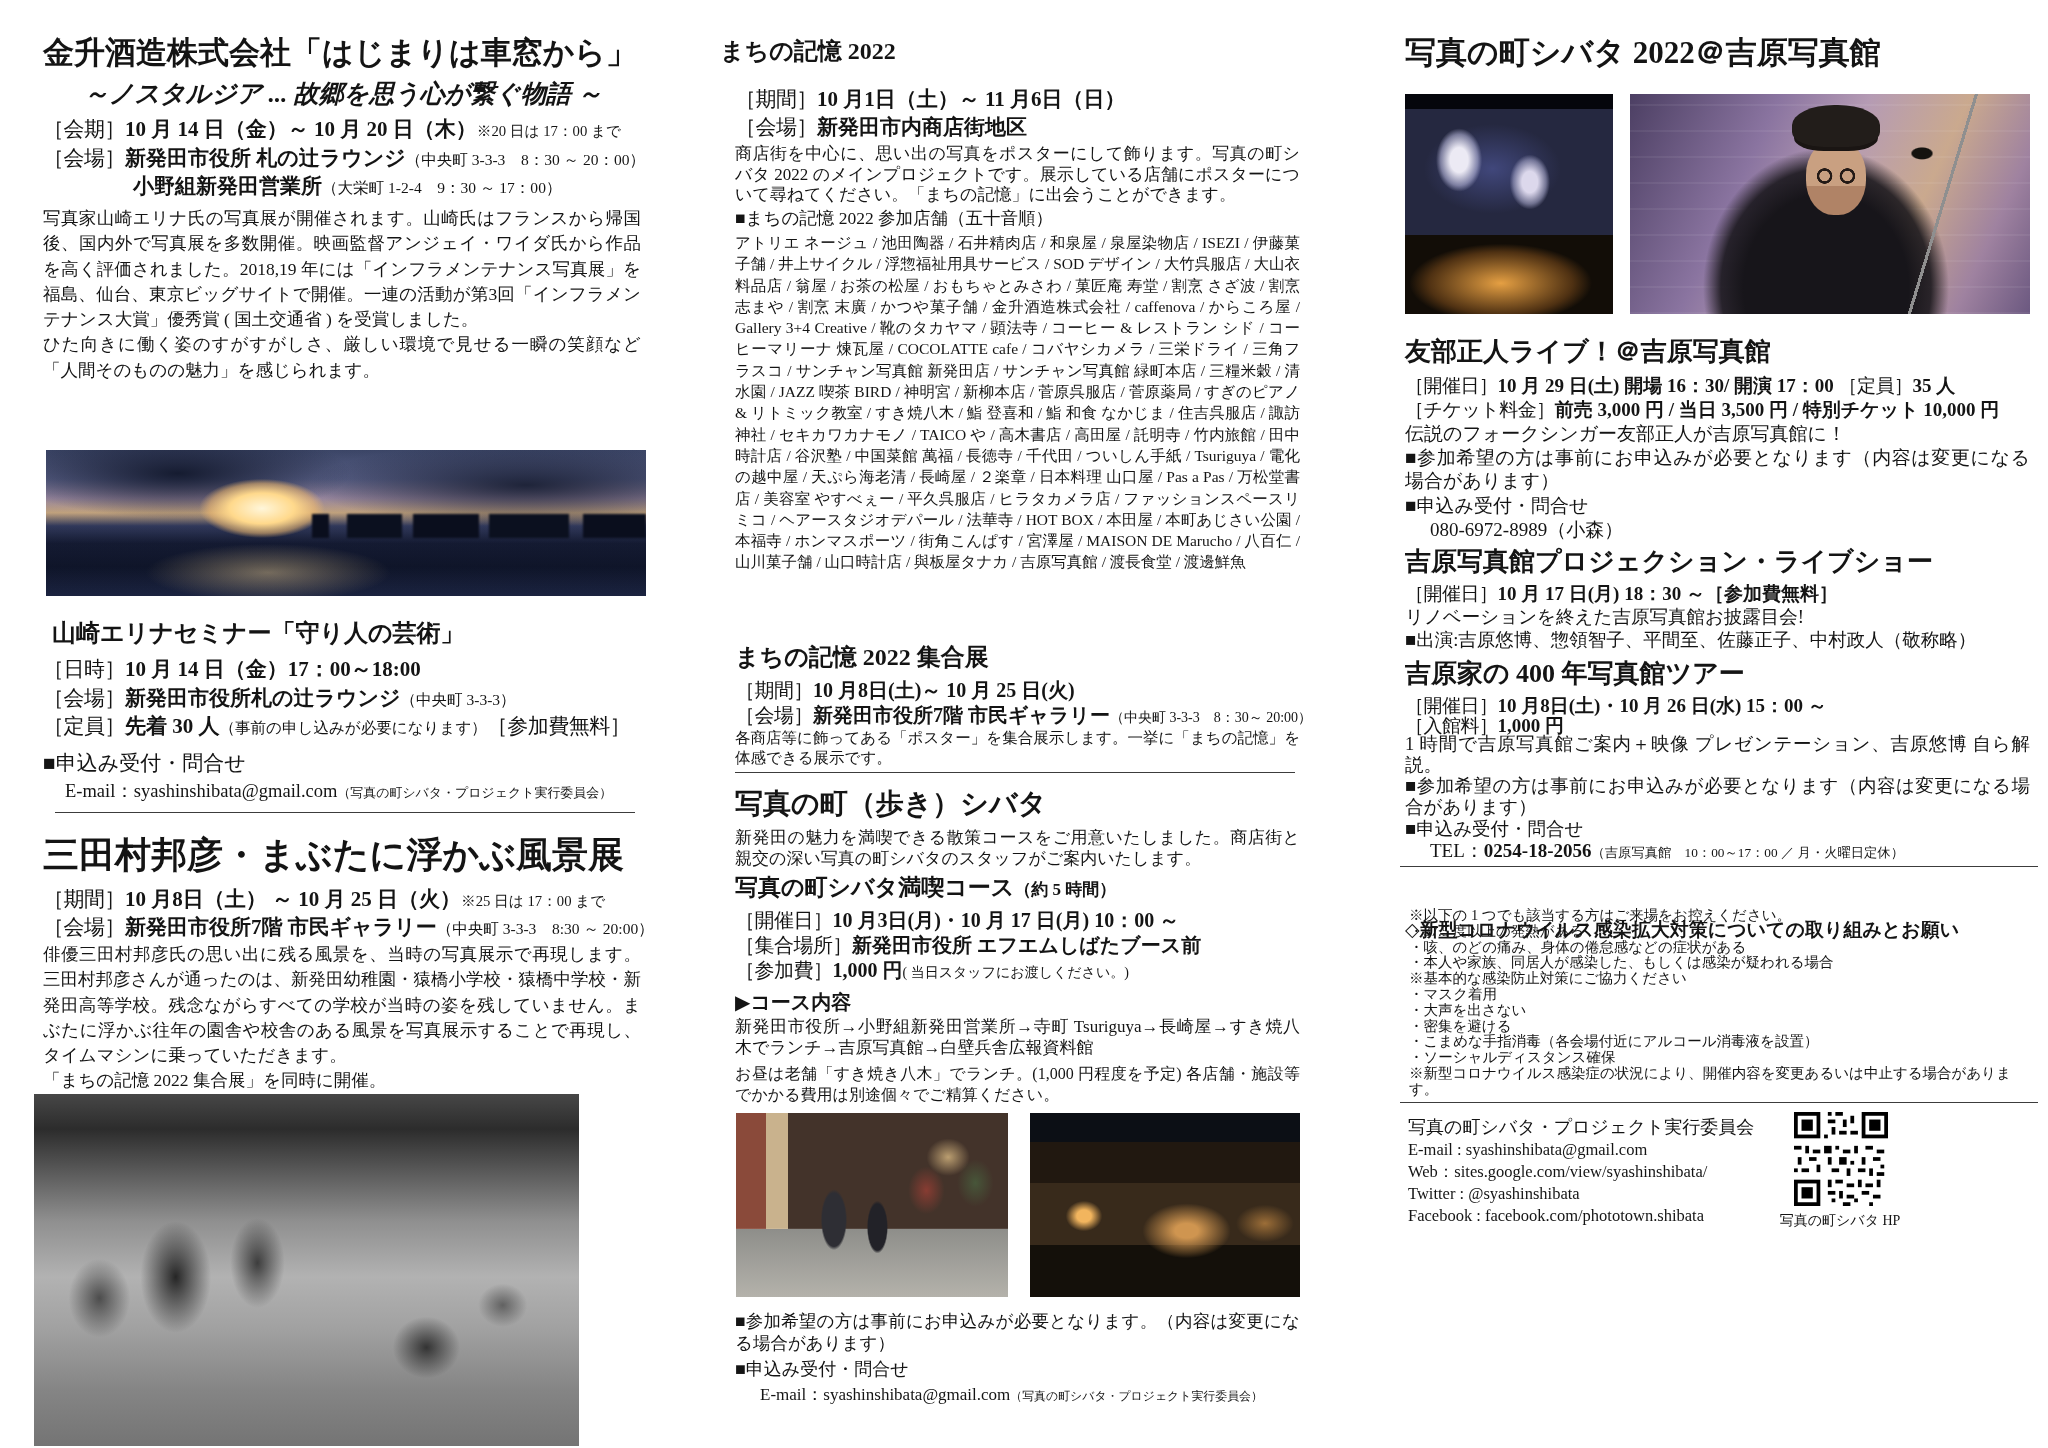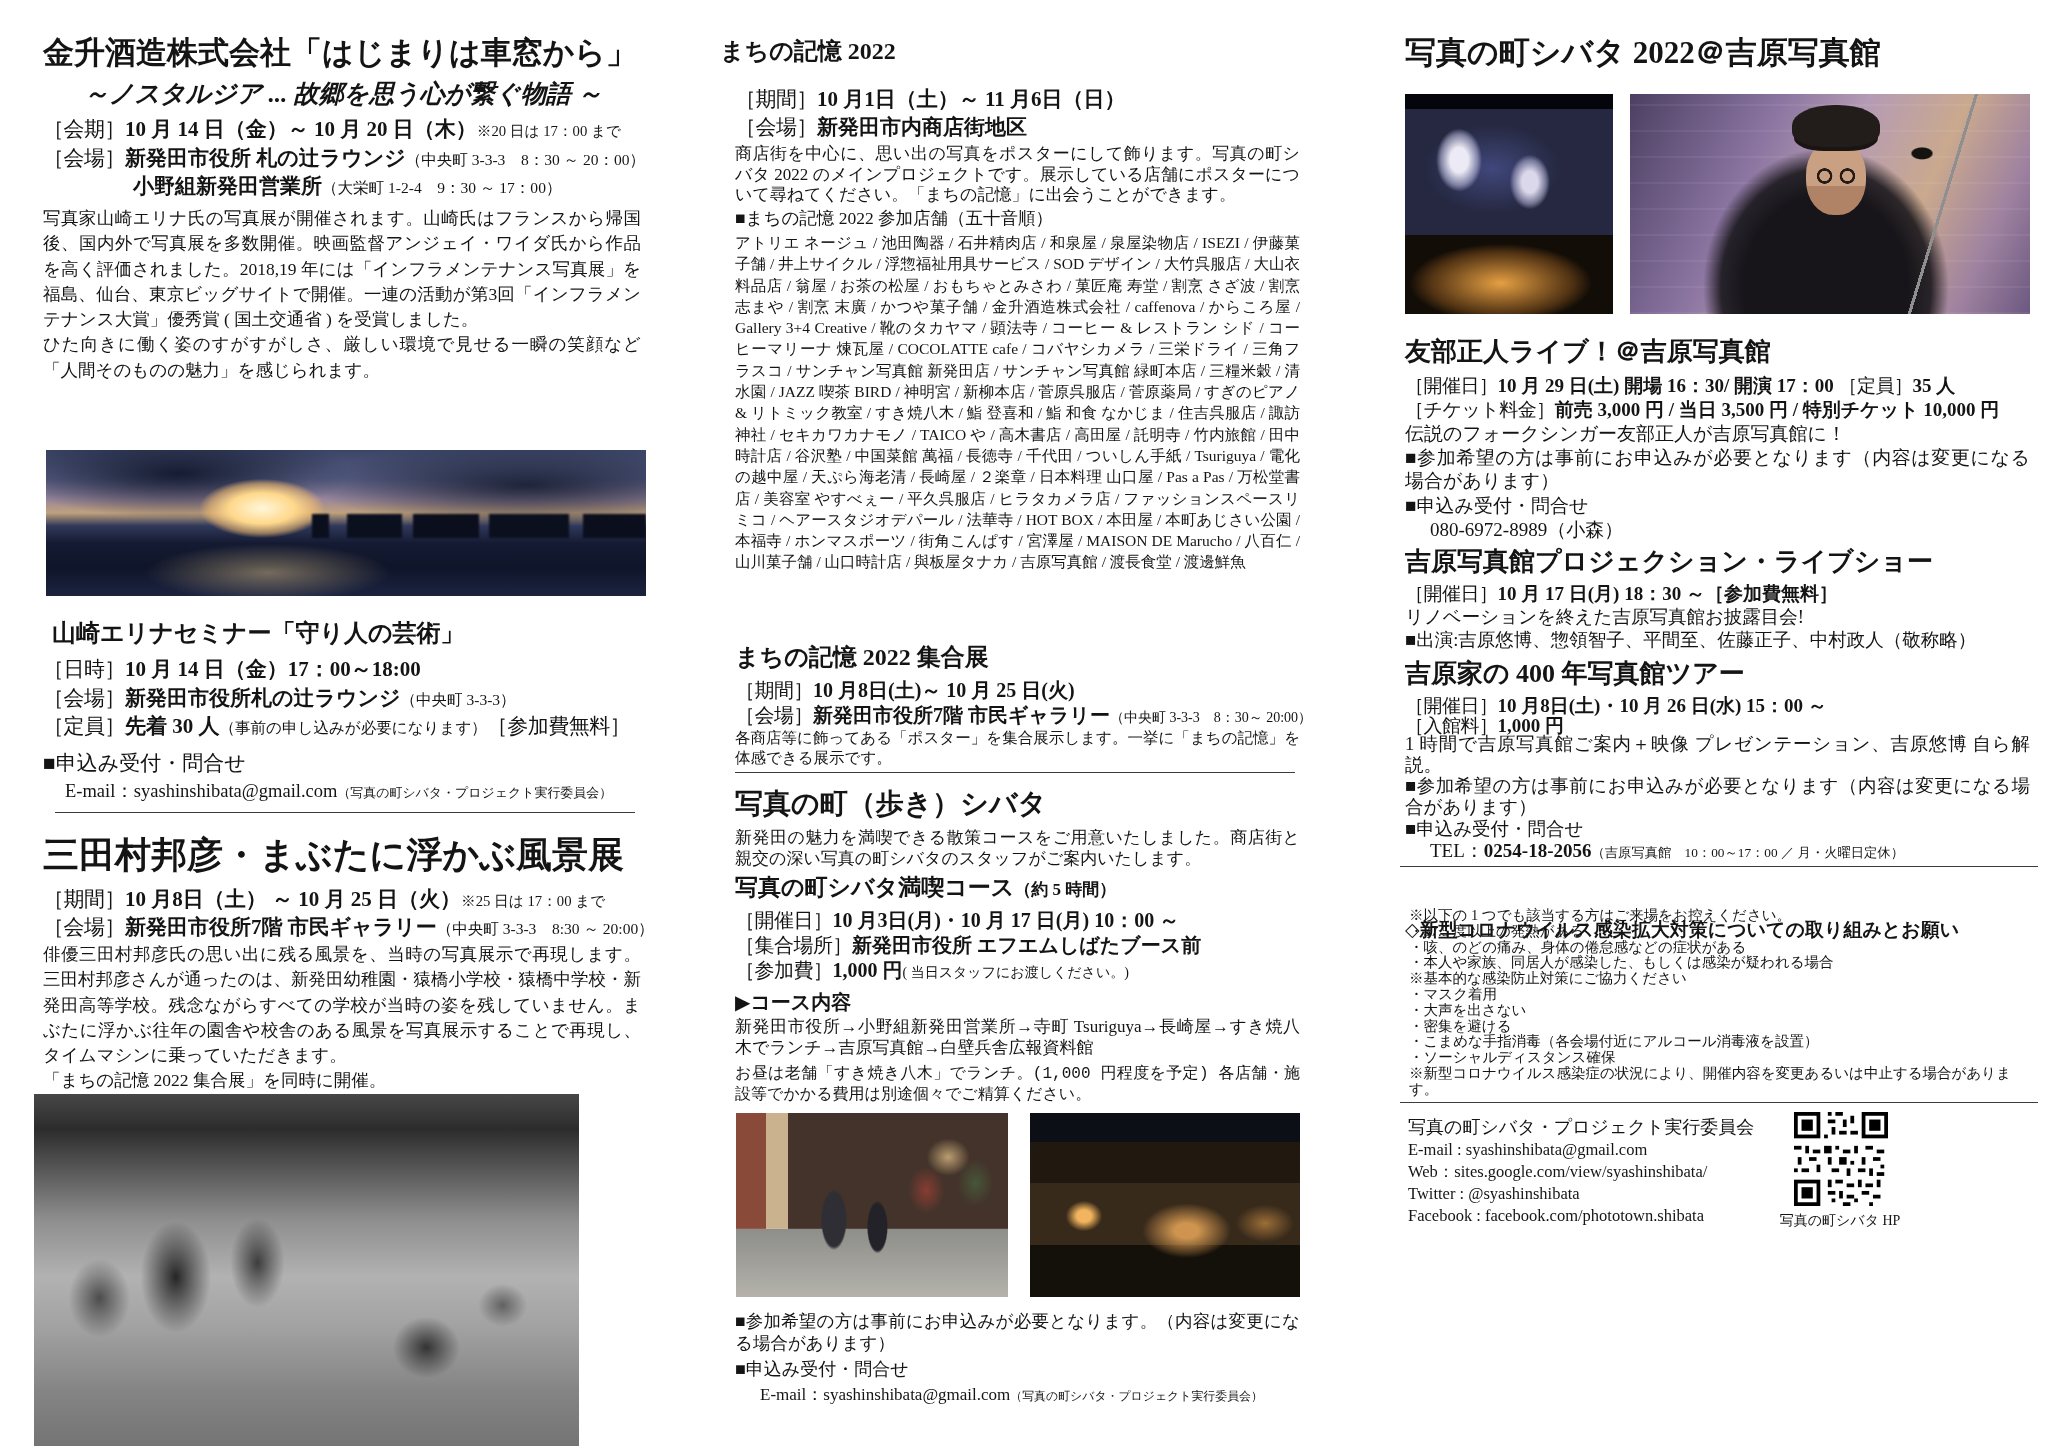--- a/index.html
+++ b/index.html
@@ -175,21 +175,21 @@
   <span class="lab">［開催日］</span><span class="d">10 月3日(月)・10 月 17 日(月) 10：00 ～</span>
 </div>
 <div class="blk nw" style="left:735px;top:933px;font-size:20px;">
   <span class="lab">［集合場所］</span><span class="d">新発田市役所 エフエムしばたブース前</span>
 </div>
 <div class="blk nw" style="left:735px;top:958px;font-size:20px;">
   <span class="lab">［参加費］</span><span class="d">1,000 円</span><span class="note">( 当日スタッフにお渡しください。)</span>
 </div>
 <div class="blk bold nw" style="left:735px;top:990px;font-size:20px;">▶コース内容</div>
 <div class="blk j" style="left:735px;top:1016px;width:565px;font-size:17px;line-height:21px;">新発田市役所→小野組新発田営業所→寺町 Tsuriguya→長崎屋→すき焼八木でランチ→吉原写真館→白壁兵舎広報資料館</div>
-<div class="blk j" style="left:735px;top:1064px;width:565px;font-size:16px;line-height:20.5px;font-family:Liberation Mono, monospace;">お昼は老舗「すき焼き八木」でランチ。(1,000 円程度を予定) 各店舗・施設等でかかる費用は別途個々でご精算ください。</div>
+<div class="blk j" style="left:735px;top:1064px;width:565px;font-size:16px;line-height:20.5px;">お昼は老舗「すき焼き八木」でランチ。(1,000 円程度を予定) 各店舗・施設等でかかる費用は別途個々でご精算ください。</div>
 
 <div class="photo street1" style="left:736px;top:1113px;width:272px;height:184px;"></div>
 <div class="photo street2" style="left:1030px;top:1113px;width:270px;height:184px;"></div>
 
 <div class="blk j" style="left:735px;top:1310px;width:565px;font-size:17.5px;line-height:22px;">■参加希望の方は事前にお申込みが必要となります。（内容は変更になる場合があります）</div>
 <div class="blk nw" style="left:735px;top:1358px;font-size:18px;">■申込み受付・問合せ</div>
 <div class="blk nw" style="left:760px;top:1384px;font-size:17px;">
   <span>E-mail：</span><span>syashinshibata@gmail.com</span><span class="note">（写真の町シバタ・プロジェクト実行委員会）</span>
 </div>
 

